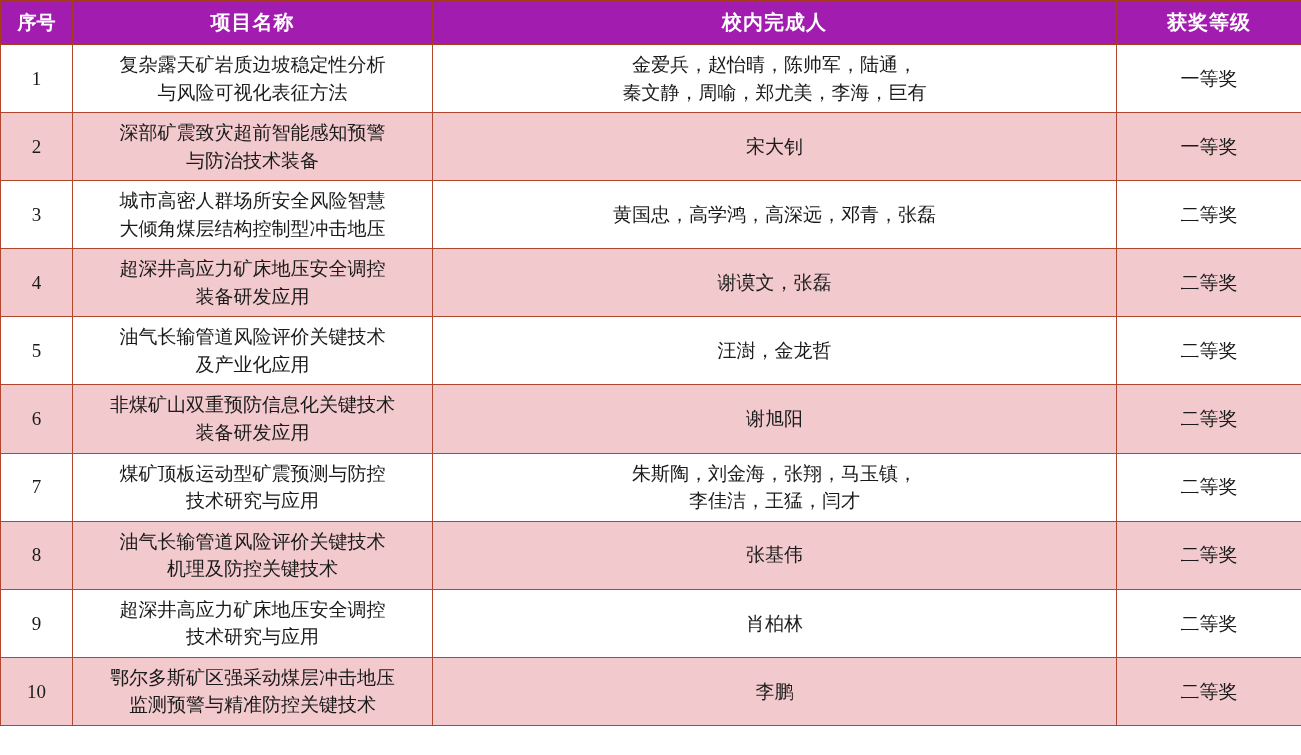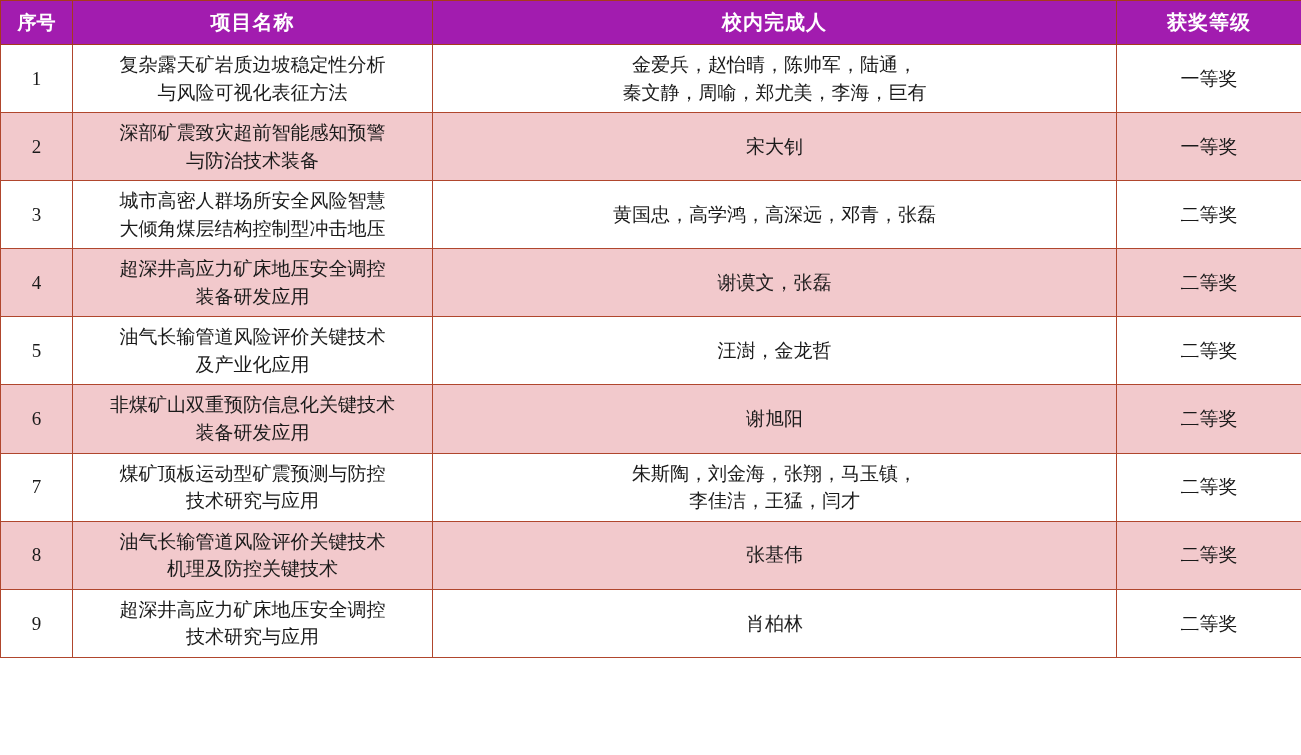--- a/index.html
+++ b/index.html
@@ -186,14 +186,25 @@
       <td class="cell-index">9</td>
       <td class="cell-name">
         <span class="linewrap">超深井高应力矿床地压安全调控</span>
         <span class="linewrap">技术研究与应用</span>
       </td>
       <td class="cell-people">
         <span class="linewrap">肖柏林</span>
       </td>
       <td class="cell-level">二等奖</td>
     </tr>
+    <tr class="row-even">
+      <td class="cell-index">10</td>
+      <td class="cell-name">
+        <span class="linewrap">鄂尔多斯矿区强采动煤层冲击地压</span>
+        <span class="linewrap">监测预警与精准防控关键技术</span>
+      </td>
+      <td class="cell-people">
+        <span class="linewrap">李鹏</span>
+      </td>
+      <td class="cell-level">二等奖</td>
+    </tr>
   </tbody>
 </table>
 
 </body></html>

